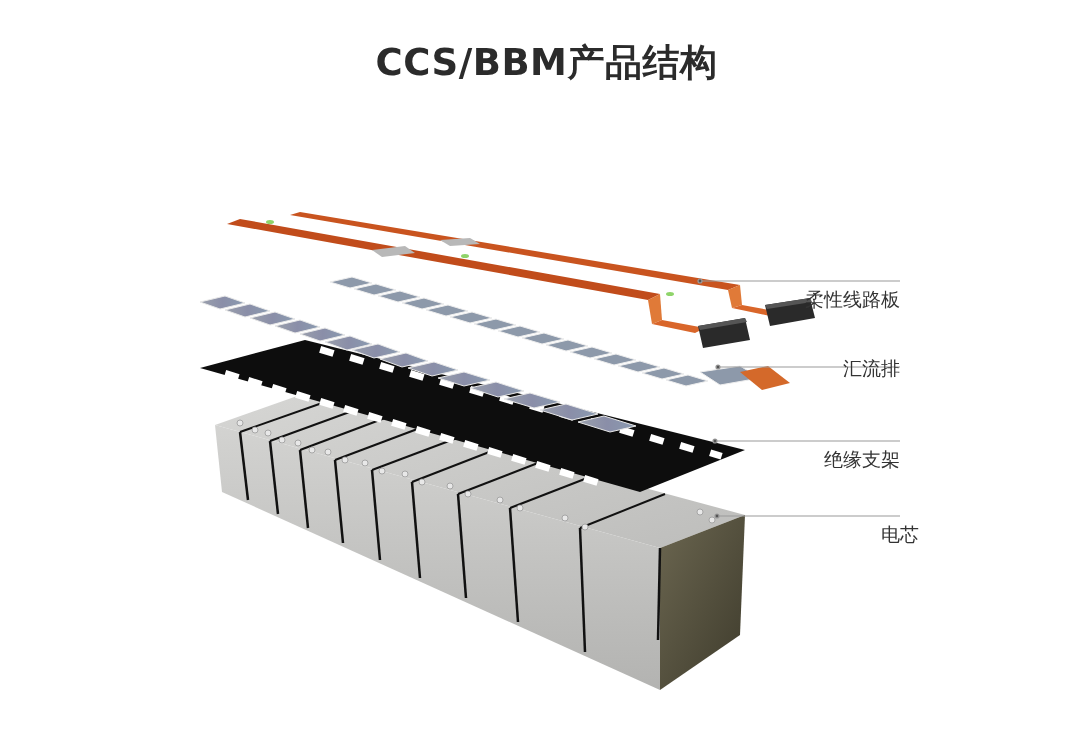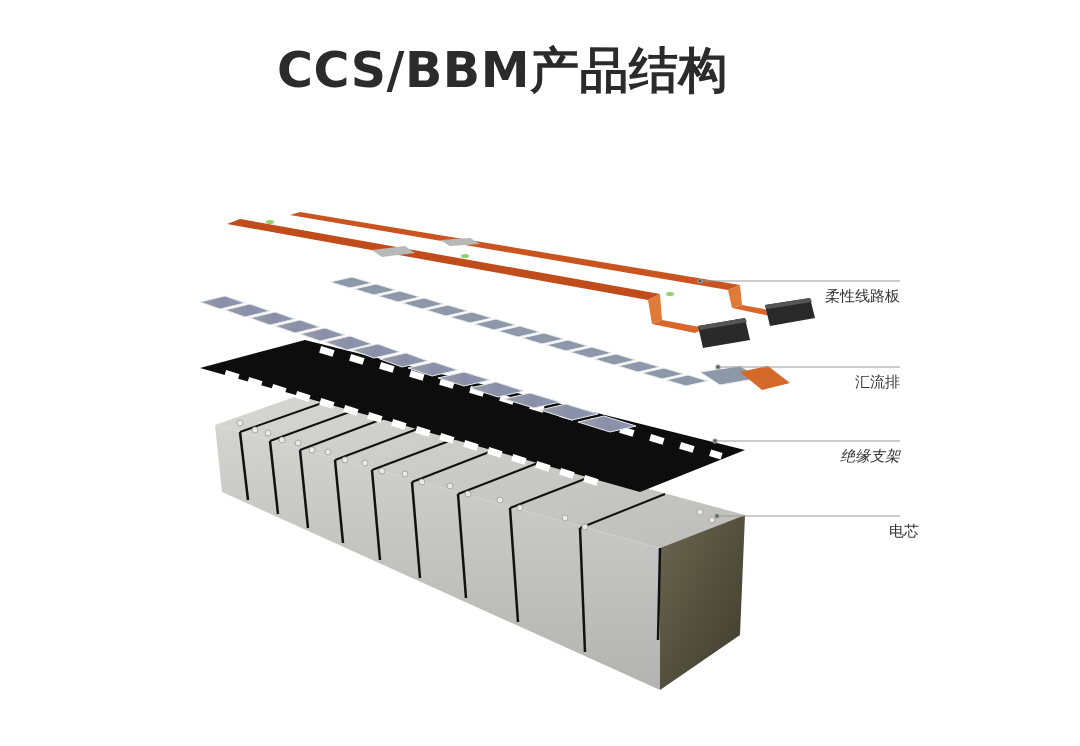--- a/index.html
+++ b/index.html
@@ -1,21 +1,21 @@
 <!DOCTYPE html>
 <html><head>
 <meta charset="utf-8">
 <style>
   html, body { margin:0; padding:0; background:#ffffff; }
   body { width:1080px; height:746px; position:relative; overflow:hidden;
          font-family:"DejaVu Sans", "Liberation Sans", sans-serif; }
   .title { position:absolute; left:0; top:38px; width:1005px; text-align:center;
-           font-size:49px; font-weight:bold; color:#2b2b2b; letter-spacing:0.5px; }
+           font-size:37px; font-weight:bold; color:#2b2b2b; letter-spacing:0.5px;padding-left:44px; }
   .diagram { position:absolute; left:0; top:0; width:1080px; height:746px; }
-  .label { position:absolute; font-size:15px; color:#333; text-align:right; width:120px; }
+  .label { position:absolute; font-size:19px; color:#333; text-align:right; width:120px; }
 </style>
 </head>
 <body>
 
 <div class="title">CCS/BBM产品结构</div>
 
 <svg class="diagram" viewBox="0 0 1080 746" xmlns="http://www.w3.org/2000/svg">
   <defs>
     <linearGradient id="cellTop" x1="0" y1="0" x2="1" y2="1">
       <stop offset="0" stop-color="#d6d6d4"></stop>
@@ -203,15 +203,15 @@
     <line x1="718" y1="367" x2="900" y2="367"></line>
       <circle cx="718" cy="367" r="2"></circle>
     <line x1="715" y1="441" x2="900" y2="441"></line>
       <circle cx="715" cy="441" r="2"></circle>
     <line x1="717" y1="516" x2="900" y2="516"></line>
       <circle cx="717" cy="516" r="2"></circle>
   </g>
 </svg>
 
 <div class="label" style="left:780px; top:287px;">柔性线路板</div>
-<div class="label" style="left:780px; top:373px;">汇流排</div>
-<div class="label" style="left:780px; top:447px;font-style:italic;">绝缘支架</div>
+<div class="label" style="left:780px; top:356px;">汇流排</div>
+<div class="label" style="left:780px; top:447px;">绝缘支架</div>
 <div class="label" style="left:799px; top:522px;">电芯</div>
 
 </body></html>

